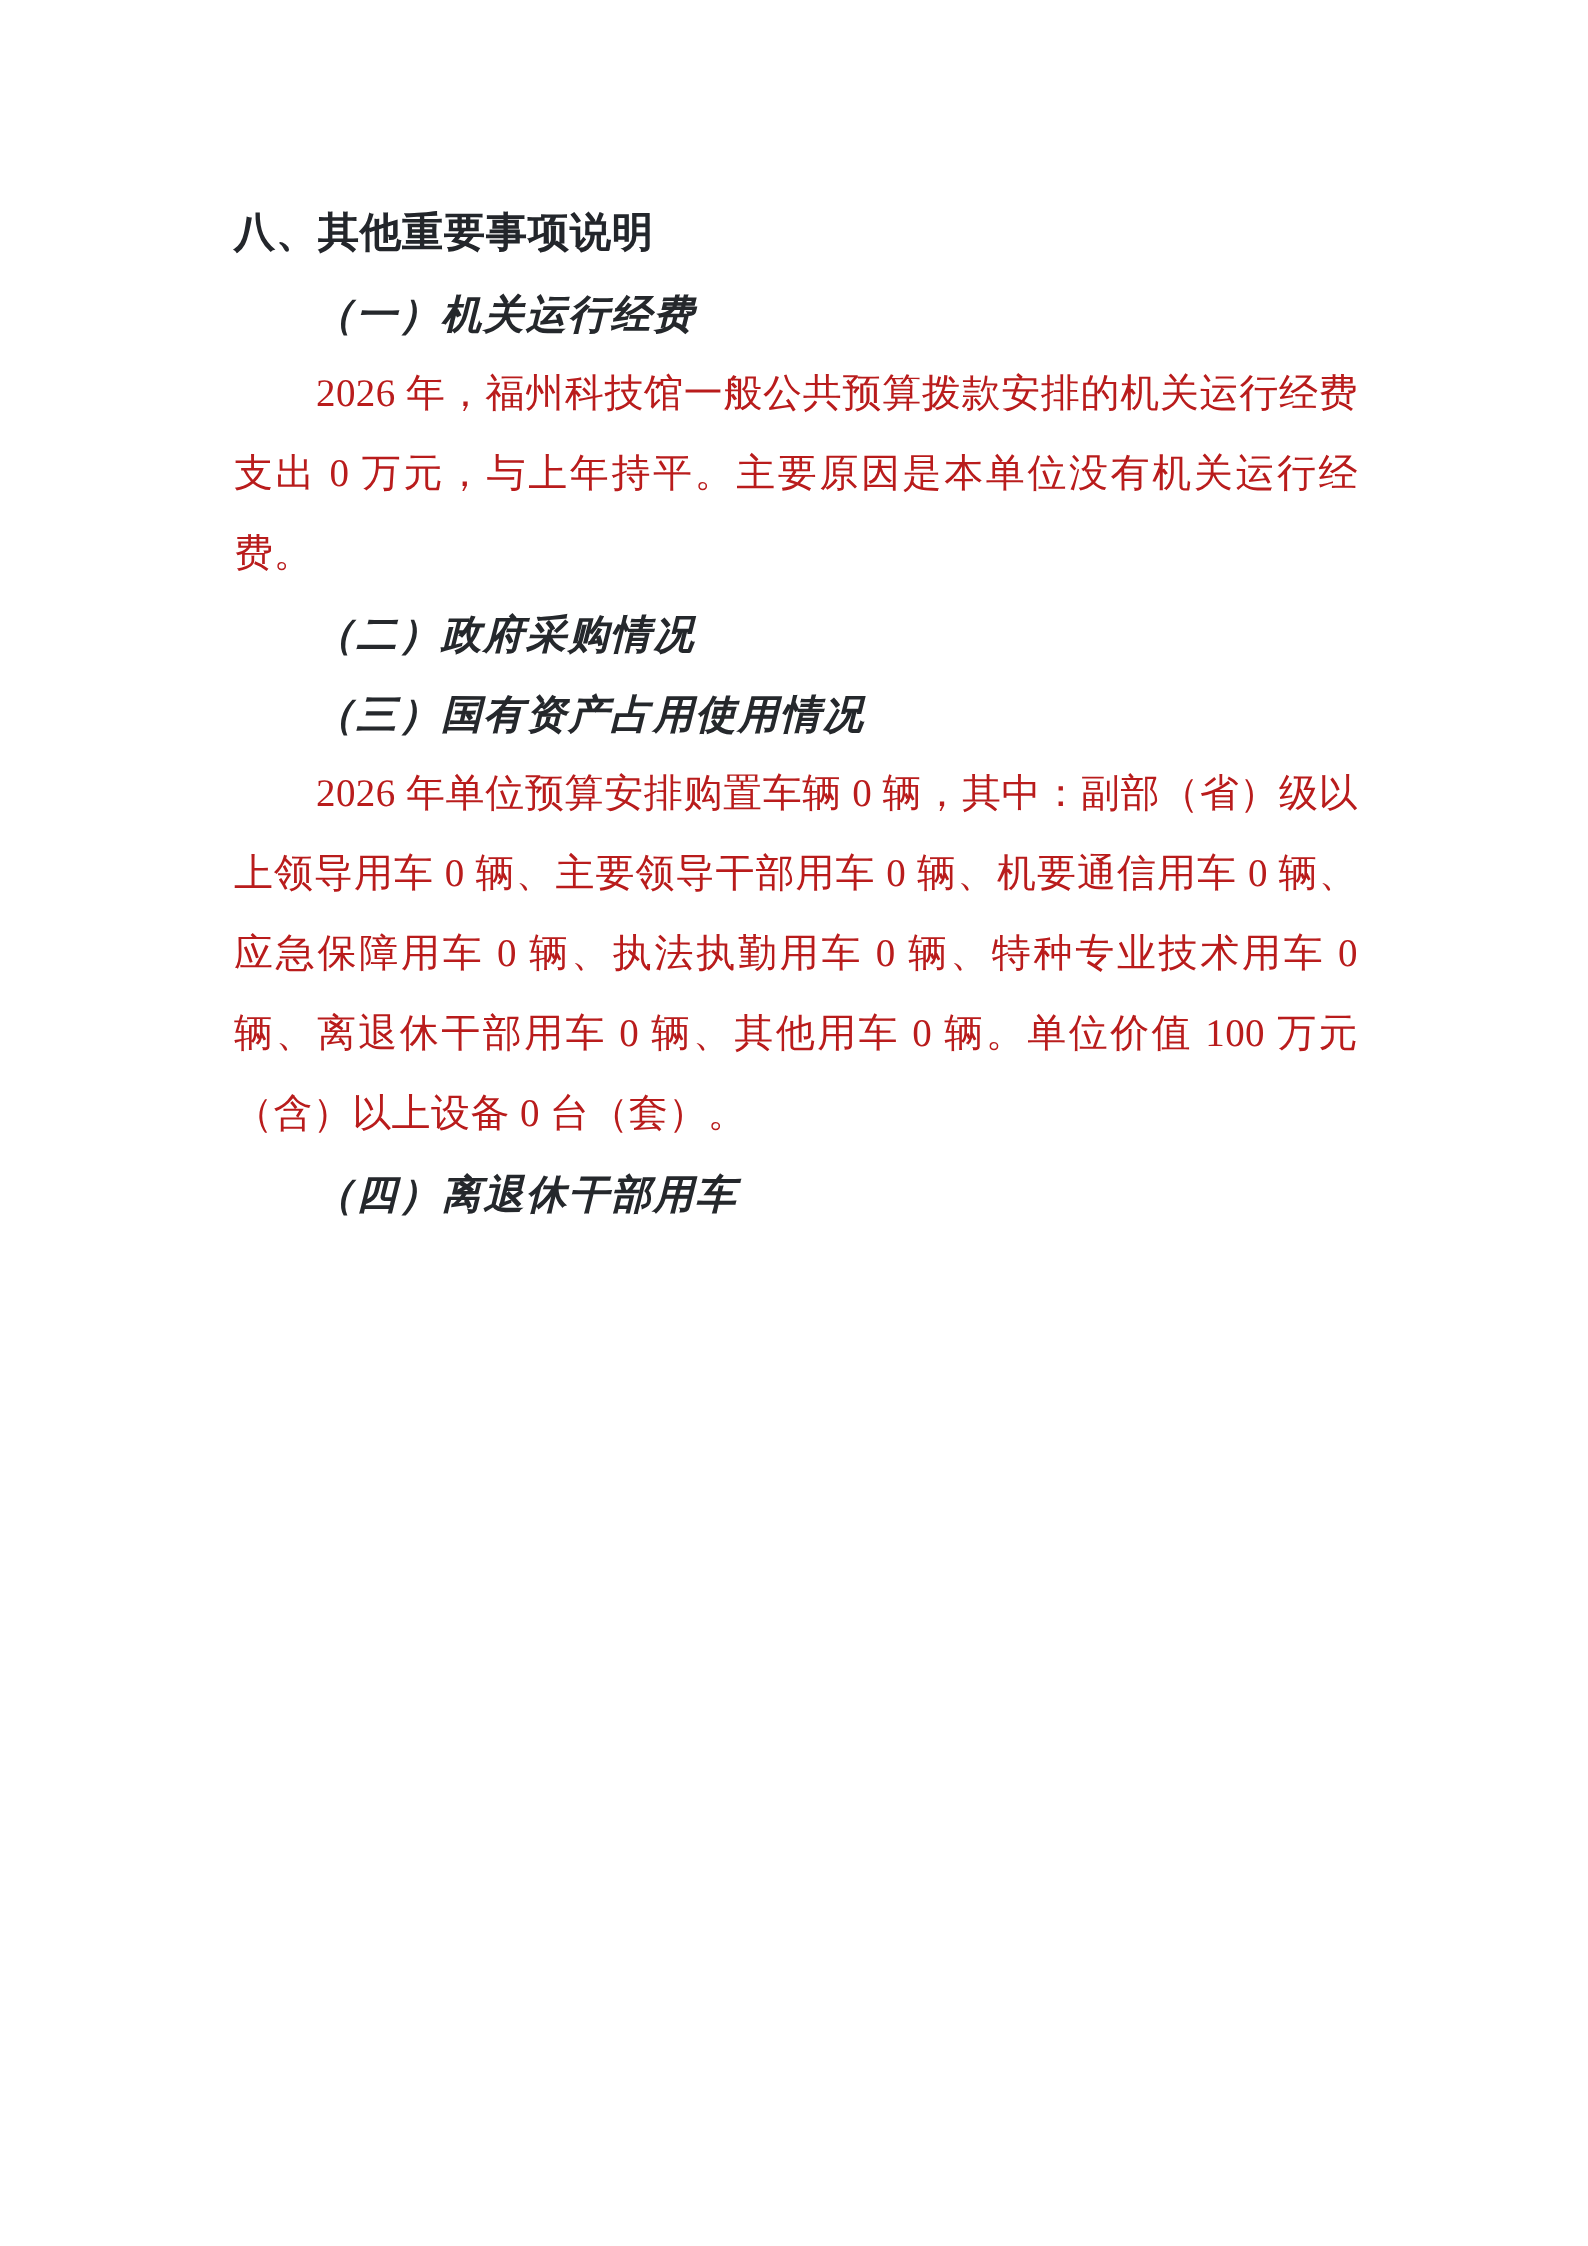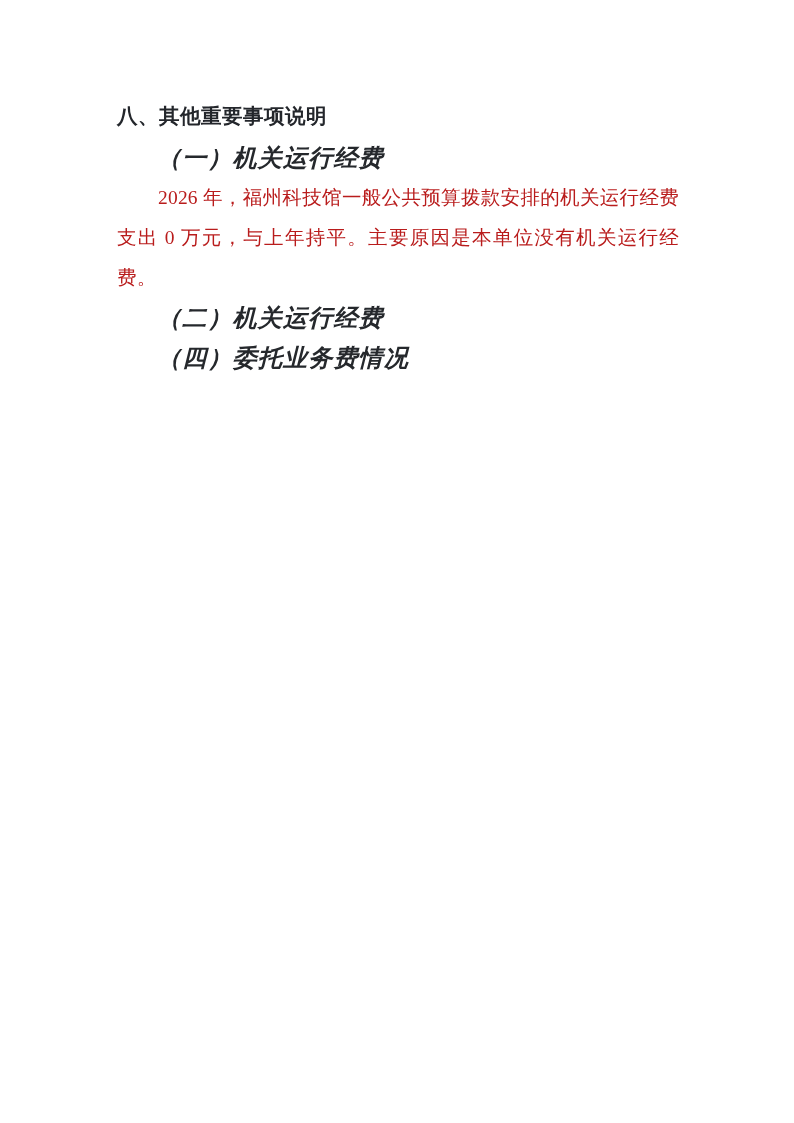--- a/index.html
+++ b/index.html
@@ -34,21 +34,21 @@
     color: #23262b;
     letter-spacing: 0.5px;
     line-height: 40px;
     margin: 0 0 2px 0;
     white-space: nowrap;
   }
 
   
   .h2 {
     font-family: "Liberation Serif", "DejaVu Serif", serif;
-    font-size: 24px;
+    font-size: 20px;
     font-weight: 700;
     font-style: italic;
     color: #25282c;
     line-height: 40px;
     margin: 0;
     padding-left: 40px;
     letter-spacing: 1.2px;
     white-space: nowrap;
   }
 
@@ -82,21 +82,23 @@
 <body>
 
 <div class="page">
   <div class="content">
 
     <h1 class="h1">八、其他重要事项说明</h1>
 
     <h2 class="h2">（一）机关运行经费</h2>
     <p class="para">2026 年，福州科技馆一般公共预算拨款安排的机关运行经费支出 0 万元，与上年持平。主要原因是本单位没有机关运行经费。</p>
 
-    <h2 class="h2">（二）机关运行经费</h2>
+    <h2 class="h2">（二）政府采购情况</h2>
 
+    <h2 class="h2">（三）国有资产占用使用情况</h2>
+    <p class="para">2026 年单位预算安排购置车辆 0 辆，其中：副部（省）级以上领导用车 0 辆、主要领导干部用车 0 辆、机要通信用车 0 辆、应急保障用车 0 辆、执法执勤用车 0 辆、特种专业技术用车 0 辆、离退休干部用车 0 辆、其他用车 0 辆。单位价值 100 万元（含）以上设备 0 台（套）。</p>
 
-    <h2 class="h2">（四）委托业务费情况</h2>
+    <h2 class="h2">（四）离退休干部用车</h2>
 
   </div>
 
   <div class="page-number">25</div>
 </div>
 
 </body></html>

